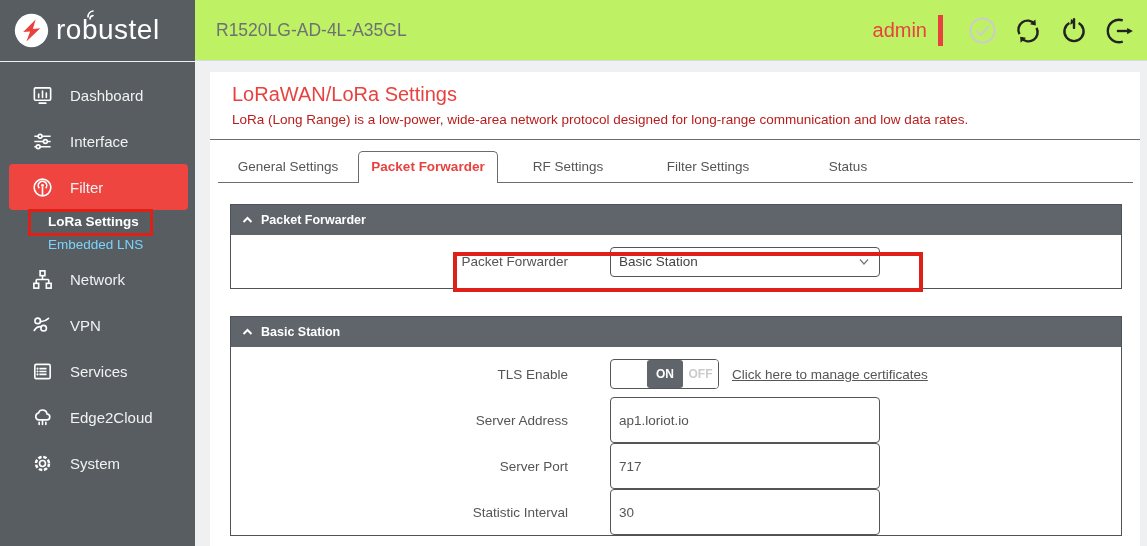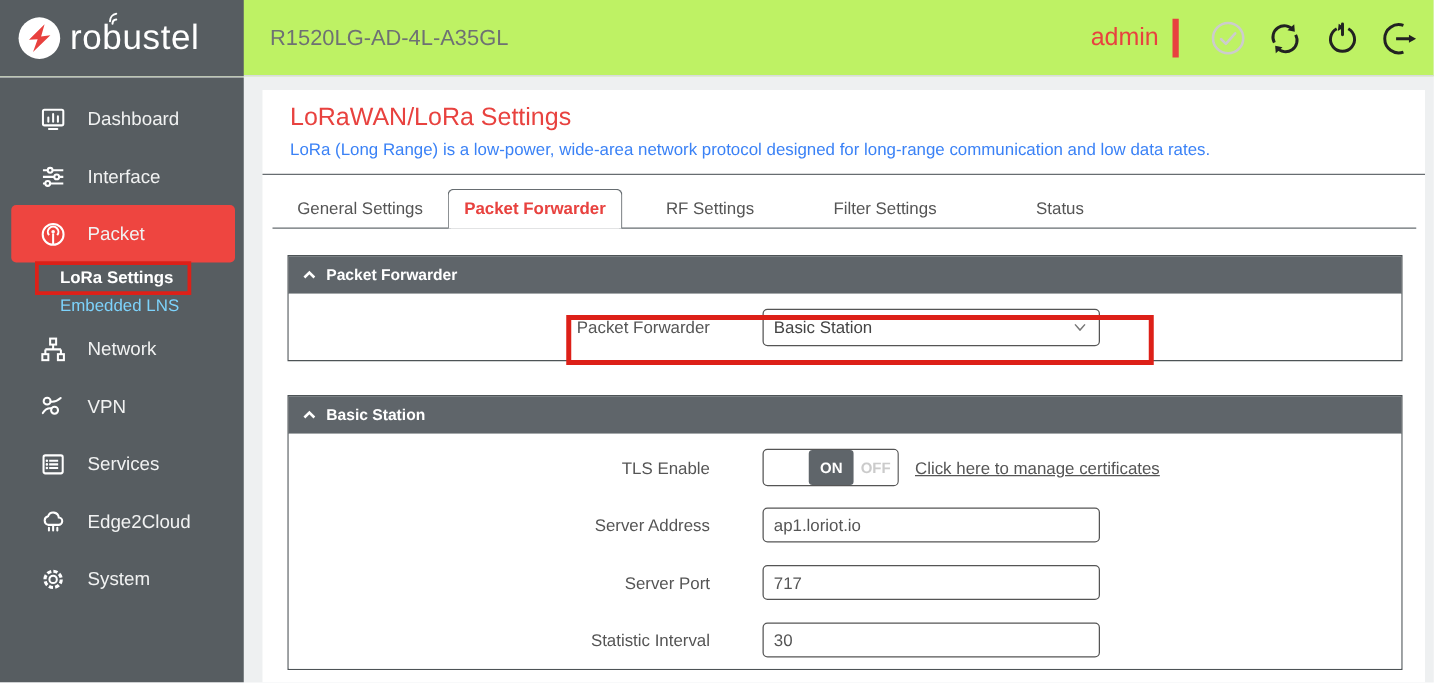--- a/index.html
+++ b/index.html
@@ -30,21 +30,21 @@
     color:#f1f2f2; font-size:15px; cursor:pointer; }
   .sitem .sicon { width:24px; height:24px; margin-right:16px; display:flex; align-items:center; justify-content:center; }
   .sitem.active { background:#ee4540; border-radius:4px; margin:0 7px 0 9px; padding-left:21px; }
   .subitem { padding-left:48px; height:23px; line-height:23px; color:#7dd3fc;
     font-size:13.5px; cursor:pointer; }
   .subitem.selected { font-weight:bold; color:#fff; }
   
   .main { position:absolute; left:210px; top:72px; width:930px; height:474px;
     background:#fff; z-index:1; }
   .page-title { margin:11px 0 0 22px; font-size:20px; font-weight:500; color:#e8423f; }
-  .page-subtitle { margin:6px 0 0 22px; font-size:13.5px; color:#3b82f6; }
+  .page-subtitle { margin:6px 0 0 22px; font-size:13.5px; color:#b91c1c; }
   .hr { margin:12px 0 0 0; border-bottom:1px solid #676d71; }
   .tabs { display:flex; margin:11px 7px 0 8px; height:32px;
     border-bottom:1px solid #676d71; }
   .tab { width:140px; text-align:center; line-height:31px; font-size:13.5px;
     color:#555; cursor:pointer; }
   .tab.active { height:32px; background:#fff; border:1px solid #676d71; border-bottom:none;
     border-radius:5px 5px 0 0; color:#e8423f; font-weight:bold; line-height:30px; }
   .section { margin:21px 18px 0 20px; border:1px solid #4d5356; }
   .section + .section { margin-top:27px; }
   .section-header { height:30px; background:#5f656a; color:#fff; display:flex;
@@ -52,21 +52,21 @@
   .section-header svg { margin-right:8px; }
   .section-body { background:#fff; }
   .pf-body { height:53px; display:flex; align-items:center; }
   .bs-body { padding:4px 0 0 0; }
   .frow { display:flex; align-items:center; height:46px; width:100%; }
   .flabel { width:337px; text-align:right; font-size:13.5px; color:#555; flex:none; }
   .fcontrol { margin-left:42px; display:flex; align-items:center; }
   .select { width:270px; height:30px; border:1.5px solid #555; border-radius:4px;
     display:flex; align-items:center; justify-content:space-between;
     padding:0 9px 0 8px; font-size:13.5px; color:#444; background:#fff; cursor:pointer; }
-  .tinput { width:270px; height:28px; border:1.5px solid #555; border-radius:4px;
+  .tinput { width:270px; height:46px; border:1.5px solid #555; border-radius:4px;
     padding:0 8px; font-size:13.5px; color:#555; font-family:inherit; outline:none; background:#fff; }
   .toggle { display:flex; height:30px; border:1.5px solid #555; border-radius:4px;
     overflow:hidden; cursor:pointer;padding-left:36px; }
   .toggle .on { width:36px; background:#5f656a; color:#fff; font-weight:bold; font-size:12px;
     display:flex; align-items:center; justify-content:center; border-radius:3px; }
   .toggle .off { width:35px; background:#fff; color:#cbcbcb; font-weight:bold; font-size:12px;
     display:flex; align-items:center; justify-content:center; }
   .cert-link { margin-left:13px; font-size:13.5px; color:#555; text-decoration:underline; cursor:pointer; }
   
   .annotation { position:absolute; border:4px solid #dd2018; z-index:30; pointer-events:none; }
@@ -146,21 +146,21 @@
   </div>
   <div class="sitem active">
     <span class="sicon">
       <svg width="23" height="23" viewBox="0 0 24 24" fill="none" stroke="#fff" stroke-width="1.7">
         <circle cx="12" cy="12" r="8.7"></circle>
         <circle cx="12" cy="9.8" r="1.5" fill="#fff" stroke="none"></circle>
         <path d="M8.6 12.7a4.4 4.4 0 1 1 6.8 0"></path>
         <path d="M12 11.3V20.7"></path>
       </svg>
     </span>
-    <span class="slabel">Packet</span>
+    <span class="slabel">Filter</span>
   </div>
   <div class="subitem selected">LoRa Settings</div>
   <div class="subitem">Embedded LNS</div>
   <div class="sitem">
     <span class="sicon">
       <svg width="23" height="23" viewBox="0 0 24 24" fill="none" stroke="#fff" stroke-width="1.7">
         <rect x="9.5" y="3" width="5" height="5"></rect>
         <rect x="3" y="16" width="5" height="5"></rect>
         <rect x="16" y="16" width="5" height="5"></rect>
         <path d="M12 8v4M5.5 12h13M5.5 12v4M18.5 12v4"></path>

